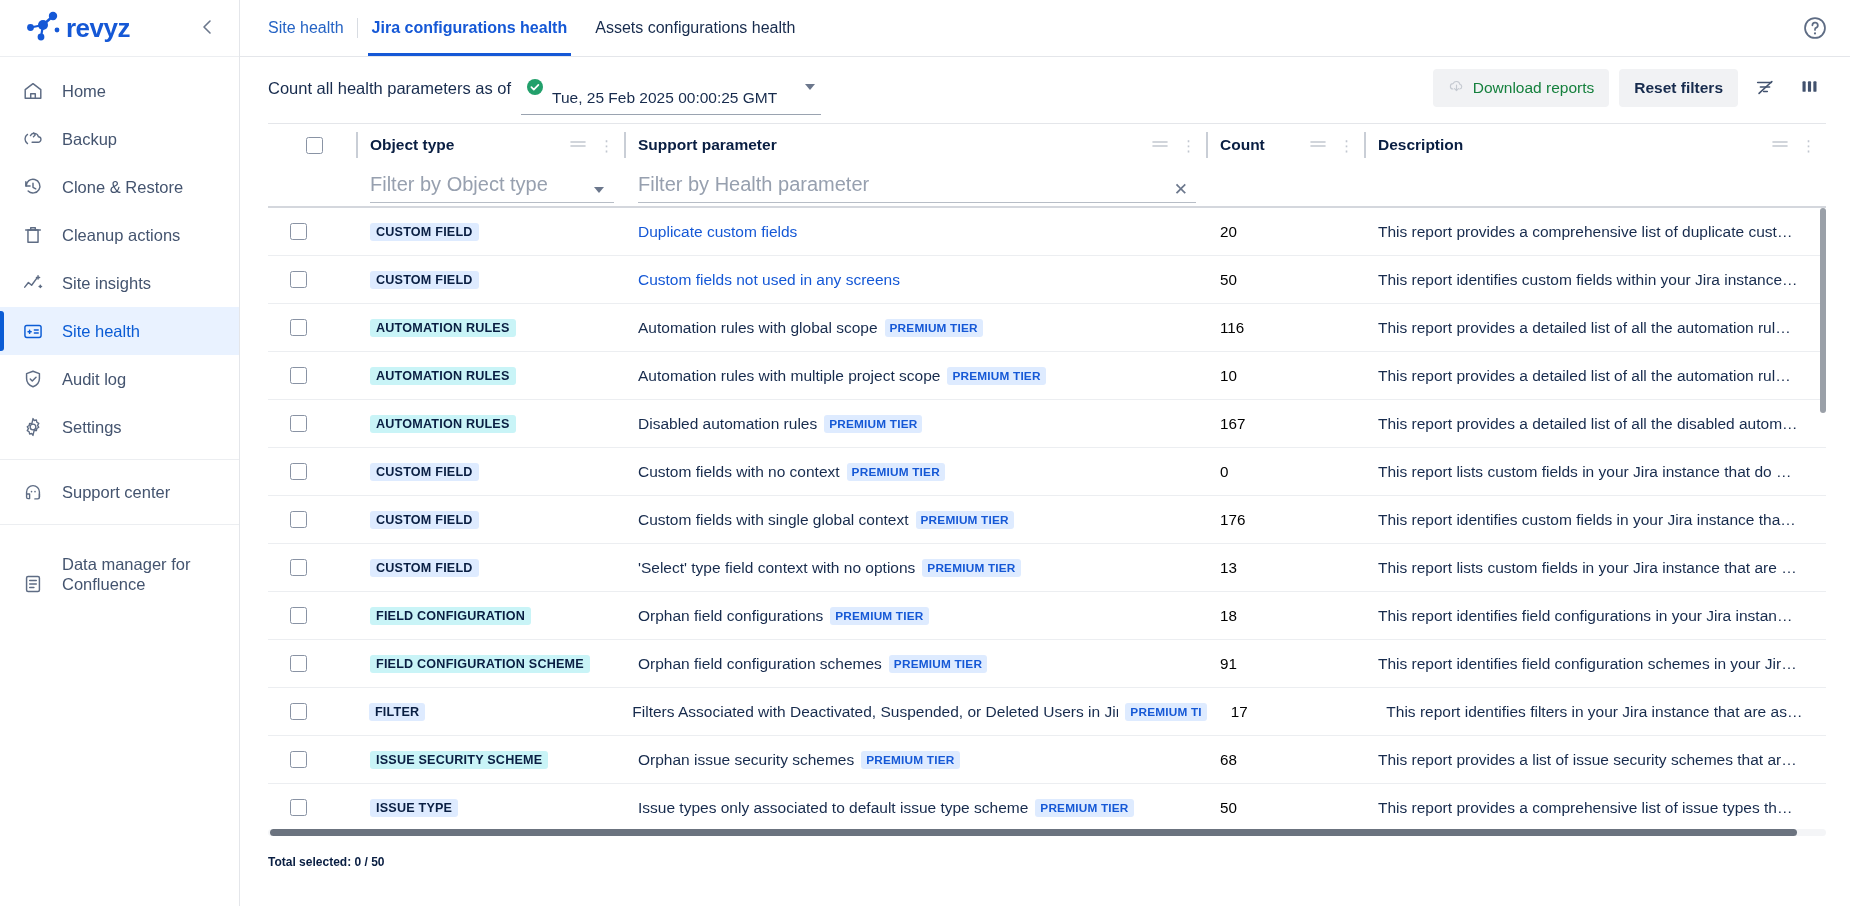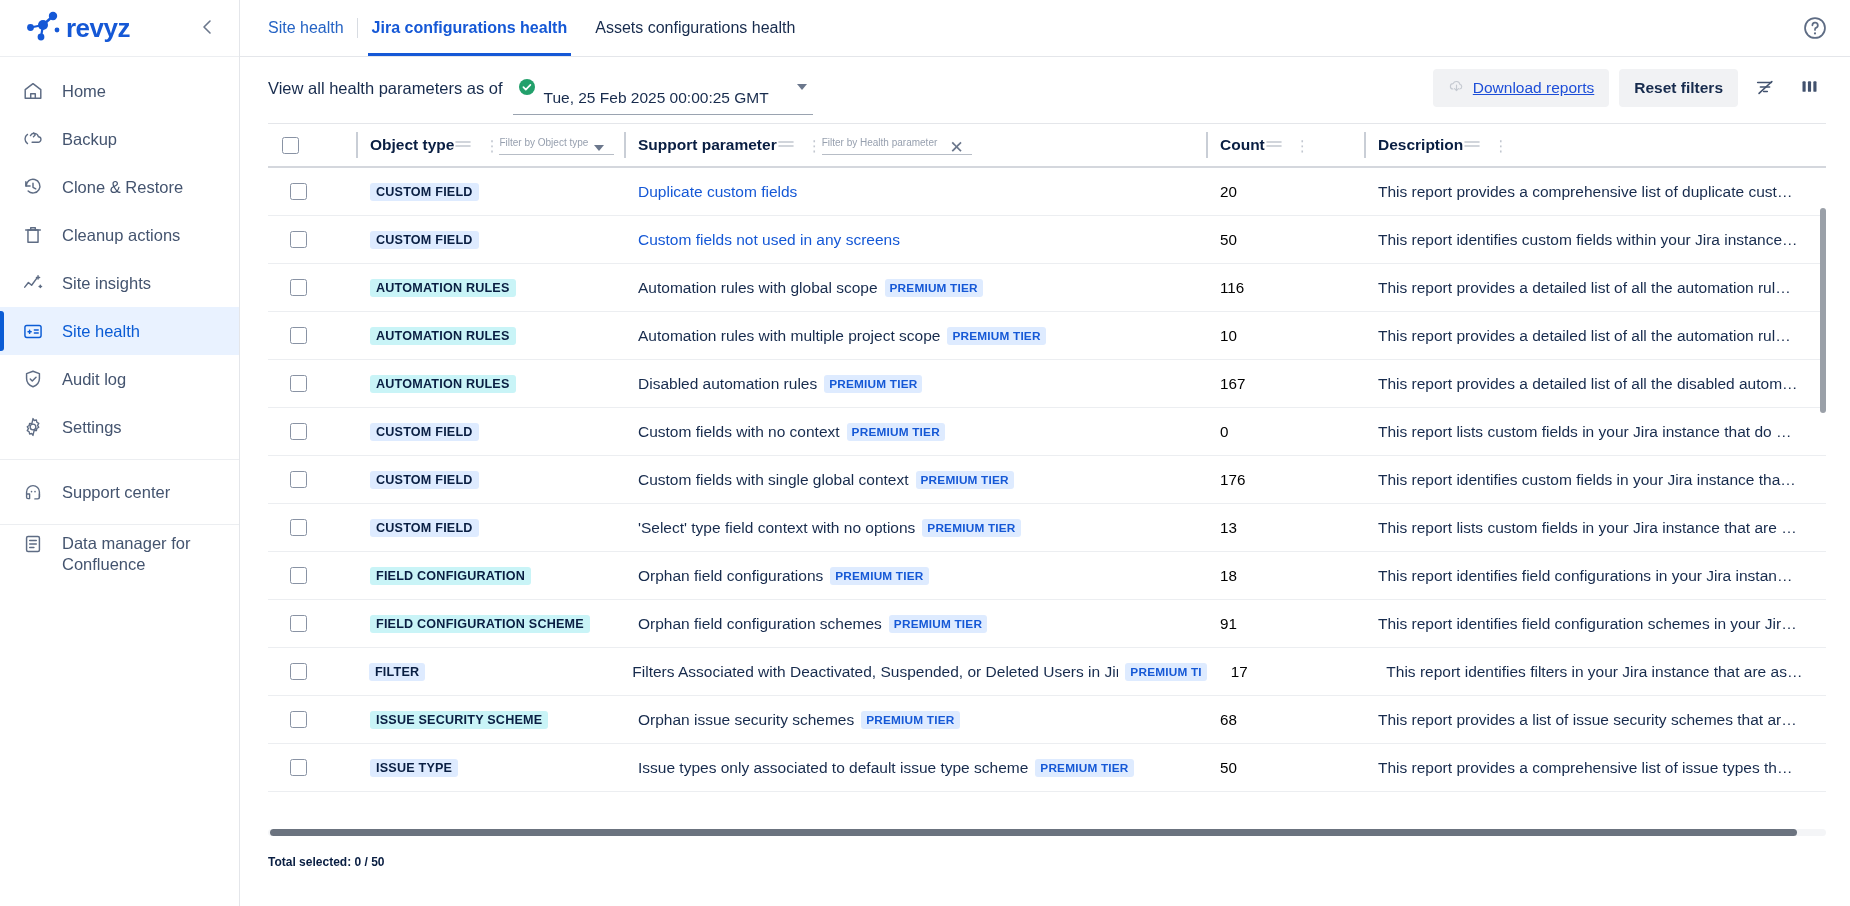--- a/index.html
+++ b/index.html
@@ -41,21 +41,21 @@
     position: relative; text-decoration: none;
   }
   .nav-item .ico { width: 22px; height: 22px; display:flex; align-items:center; justify-content:center; flex: 0 0 22px; }
   .nav-item .ico svg { width: 22px; height: 22px; display:block; }
   .nav-item.active { background: #e9f2ff; color: #0b5cd5; font-weight: 400; }
   .nav-item.active::before {
     content: ""; position: absolute; left: 0; top: 4px; bottom: 4px;
     width: 4px; border-radius: 0 3px 3px 0; background: #0b5cd5;
   }
   .nav-sep { height: 1px; background: #eceef1; margin: 8px 0; }
-  .nav-item.two-line { height: 62px; align-items: flex-start; }
+  .nav-item.two-line { height: 62px; align-items: flex-end; }
   .nav-item.two-line .label { line-height: 1.25; }
 
   
   .main { flex: 1; height: 906px; display: flex; flex-direction: column; min-width: 0; }
   .tabbar {
     height: 57px; border-bottom: 1px solid #e4e6ea;
     display: flex; align-items: flex-end; padding: 0 22px 0 22px;
     position: relative;
   }
   .tabs { display: flex; align-items: center; height: 100%; gap: 0; }
@@ -94,21 +94,21 @@
     margin-left: auto; width: 0; height: 0;
     border-left: 5px solid transparent; border-right: 5px solid transparent;
     border-top: 6px solid #6b778c;
   }
   .toolbar-right { margin-left: auto; display: flex; align-items: center; gap: 10px; }
   .btn {
     height: 38px; border-radius: 4px; border: none; cursor: pointer;
     font-size: 15.5px; padding: 0 15px; display: flex; align-items: center; gap: 8px;
     font-family: "Liberation Sans", sans-serif;
   }
-  .btn-subtle { background: #f1f2f4; color: #1d4ed8; text-decoration: underline; }
+  .btn-subtle { background: #f1f2f4; color: #15803d; }
   .btn-subtle svg { opacity: .6; }
   .btn-reset { background: #f1f2f4; color: #172b4d; font-weight: bold; }
   .icon-btn {
     width: 34px; height: 34px; display: flex; align-items: center; justify-content: center;
     cursor: pointer; color: #42526e; background: none; border: none;
   }
 
   
   .table-wrap {
     margin: 4px 24px 0 28px;
@@ -122,34 +122,34 @@
   }
   .trow { display: flex; align-items: stretch; }
   .c-check { width: 88px; min-width: 88px; display: flex; align-items: center; padding-left: 22px; }
   .c-obj  { width: 268px; min-width: 268px; }
   .c-hp   { flex: 1 1 auto; min-width: 0; }
   .c-cnt  { width: 158px; min-width: 158px; }
   .c-desc { width: 462px; min-width: 462px; }
 
   .th {
     padding: 0 10px 0 14px; position: relative;
-    display: flex; flex-direction: row; justify-content: flex-start;
+    display: flex; flex-direction: column; justify-content: flex-start;
   }
   .th-top { display: flex; align-items: center; height: 42px; }
   .th-title { font-size: 15.5px; font-weight: bold; color: #091e42; white-space: nowrap; }
   .th-tools { margin-left: auto; display: flex; align-items: center; gap: 12px; }
   .gripicon { color: #c2c7d0; }
   .dots { color: #c2c7d0; letter-spacing: 0; font-size: 15px; line-height: 1; cursor: pointer; }
   .col-divider::before {
     content: ""; position: absolute; left: 0; top: 8px; height: 26px; width: 2px; background: #c9ced6;
   }
   .th-filter { height: 40px; display: flex; align-items: center; position: relative; }
   .filter-input {
     border: none; border-bottom: 1px solid #b7bdc6; background: transparent;
-    font-size: 10px; color: #172b4d; width: 100%; padding: 4px 18px 6px 0;
+    font-size: 20px; color: #172b4d; width: 100%; padding: 4px 18px 6px 0;
     font-family: "Liberation Sans", sans-serif; outline: none;
   }
   .filter-input::placeholder { color: #97a0af; }
   .filter-caret {
     position: absolute; right: 10px; bottom: 13px; width: 0; height: 0;
     border-left: 5px solid transparent; border-right: 5px solid transparent;
     border-top: 6px solid #6b778c; pointer-events:none;
   }
   .filter-clear {
     position: absolute; right: 8px; bottom: 8px; font-size: 17px; color: #6b778c; cursor: pointer; line-height: 1;
@@ -374,21 +374,21 @@
       <div class="help-btn">
         <svg viewBox="0 0 24 24" width="26" height="26" fill="none" stroke="#5e6c84" stroke-width="1.6">
             <circle cx="12" cy="12" r="9.2"></circle>
             <path d="M9.6 9.5a2.5 2.5 0 1 1 3.3 2.4c-.6.2-.9.8-.9 1.5v.4" stroke-linecap="round"></path>
             <circle cx="12" cy="17" r="1" fill="#5e6c84" stroke="none"></circle>
           </svg>
       </div>
     </div>
 
     <div class="toolbar">
-      <span class="view-label">View all health parameters as of</span>
+      <span class="view-label">Count all health parameters as of</span>
       <div class="date-select">
         <span class="checkico">
           <svg viewBox="0 0 16 16" width="16" height="16">
               <circle cx="8" cy="8" r="8" fill="#22a06b"></circle>
               <path d="M4.4 8.2l2.4 2.4 4.6-4.8" fill="none" stroke="#fff" stroke-width="1.7" stroke-linecap="round" stroke-linejoin="round"></path>
             </svg>
         </span>
         <span class="date-text">Tue, 25 Feb 2025 00:00:25 GMT</span>
         <span class="caret"></span>
       </div>

